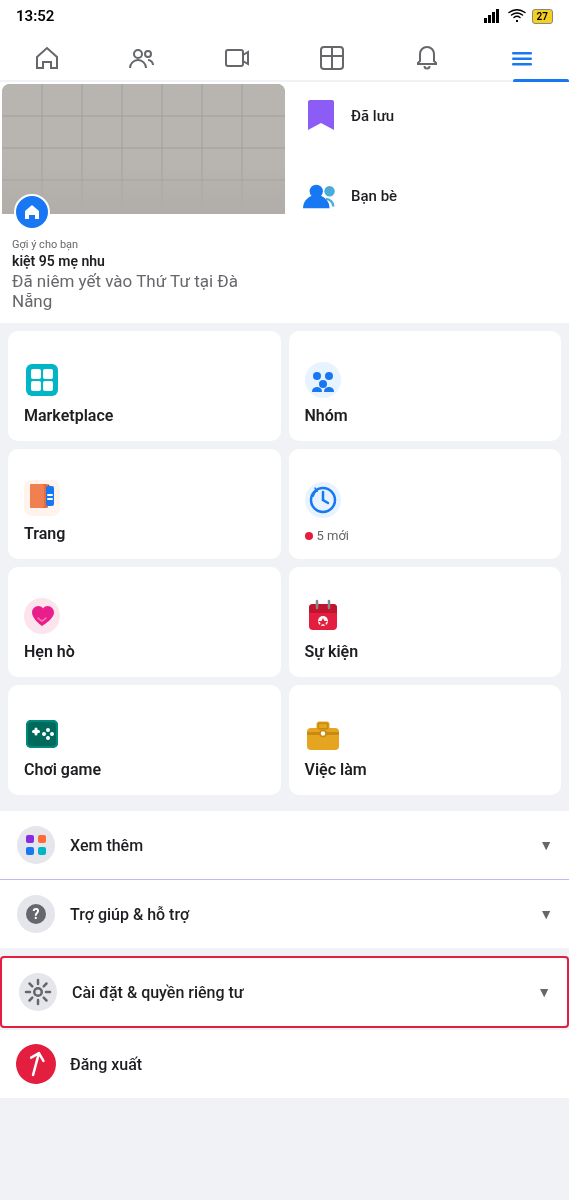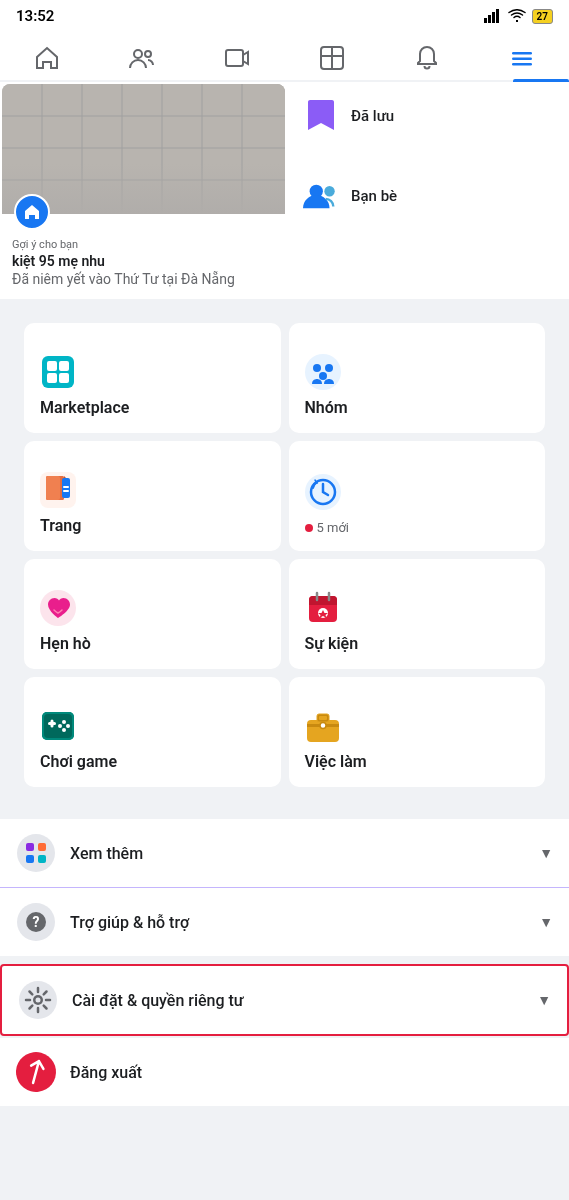--- a/index.html
+++ b/index.html
@@ -125,21 +125,21 @@
       font-size: 11px;
       color: #65676b;
     }
     .left-card-info .title {
       font-size: 14px;
       font-weight: 600;
       color: #1c1e21;
       margin: 2px 0;
     }
     .left-card-info .subtitle {
-      font-size: 14px;
+      font-size: 17px;
       color: #65676b;
     }
 
     .right-cards {
       display: flex;
       flex-direction: column;
       gap: 16px;
       width: 280px;
     }
     .right-card {
@@ -163,21 +163,21 @@
       font-size: 15px;
       font-weight: 500;
       color: #1c1e21;
     }
 
     
     .grid-section {
       display: grid;
       grid-template-columns: 1fr 1fr;
       gap: 8px;
-      padding: 24px;
+      padding: 8px;
       background: #f0f2f5;
     }
     .grid-item {
       background: #fff;
       border-radius: 10px;
       padding: 16px;
       cursor: pointer;
       min-height: 110px;
       display: flex;
       flex-direction: column;

